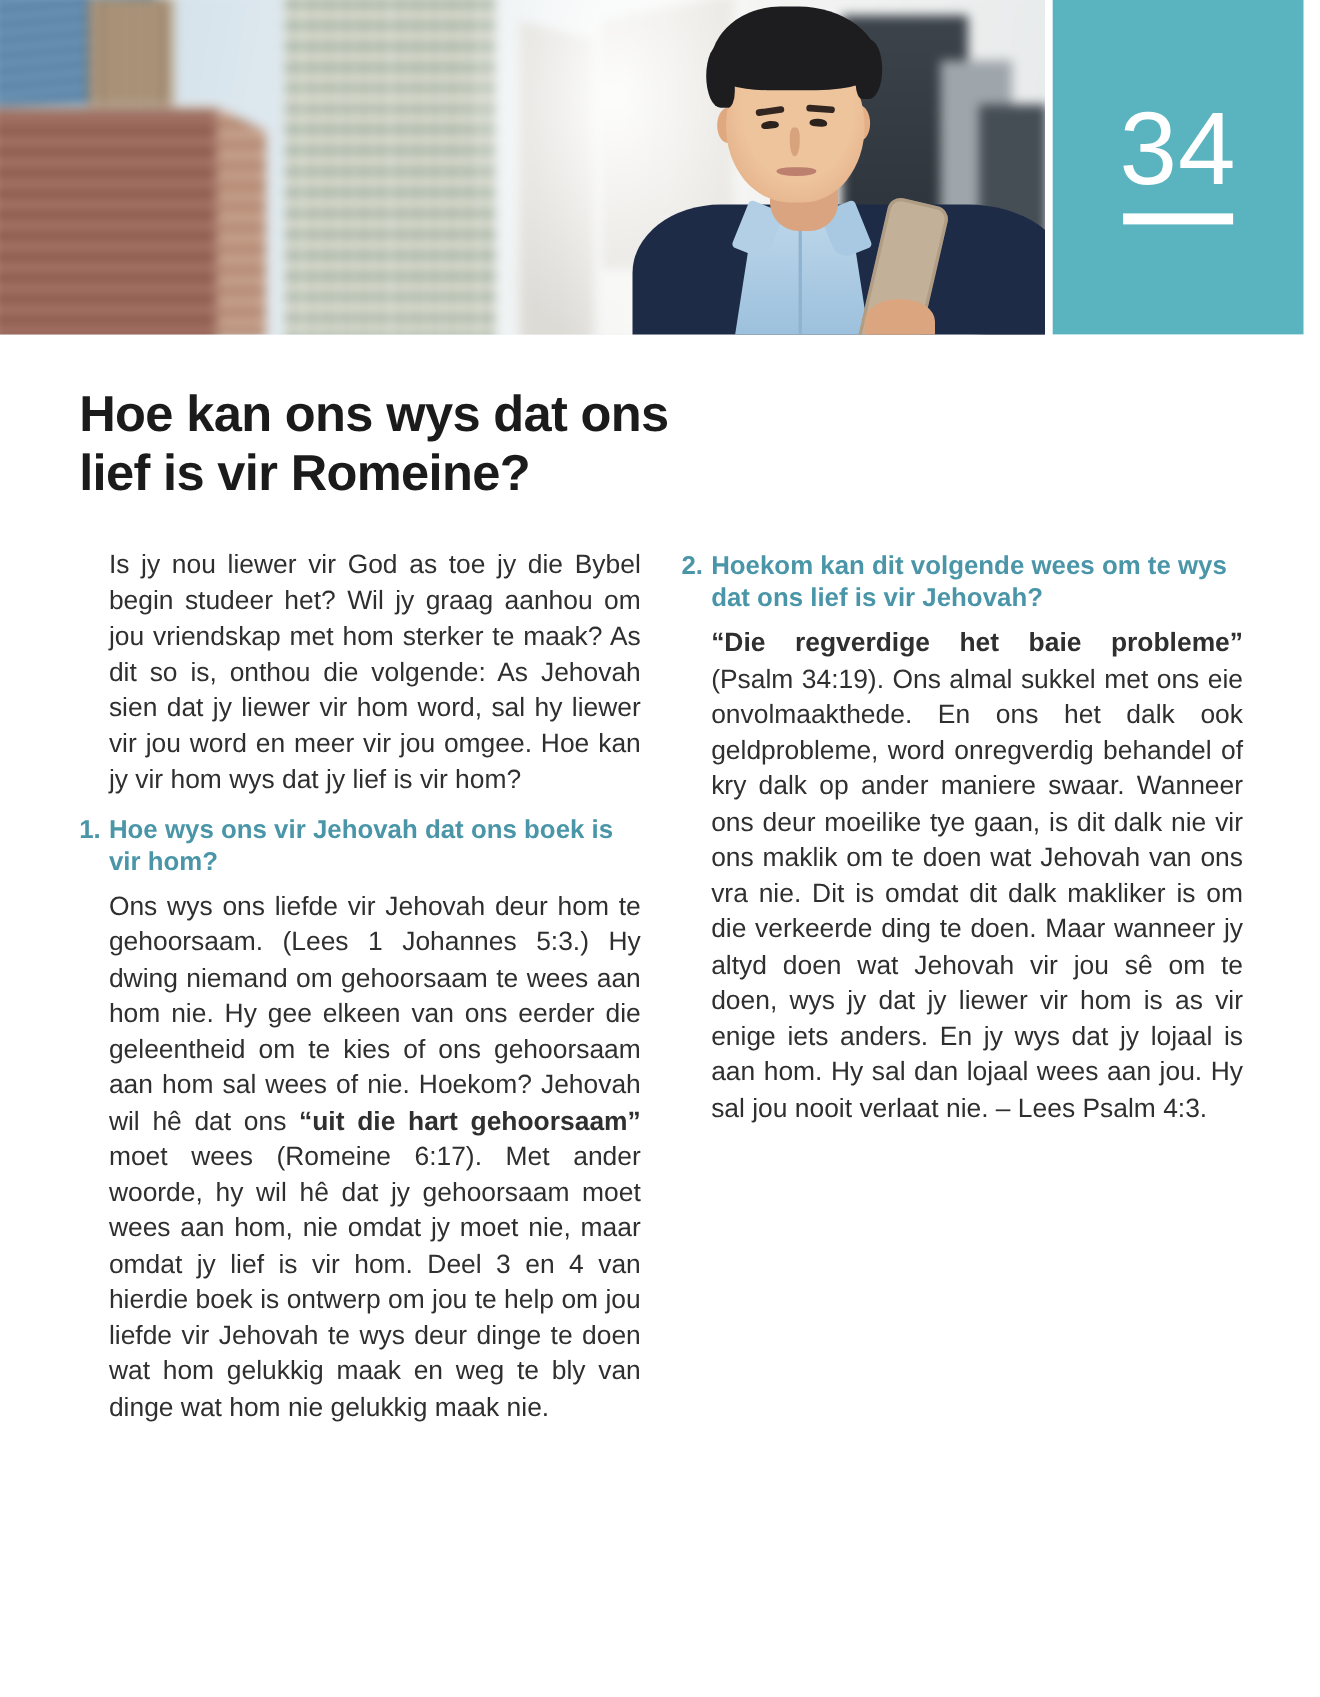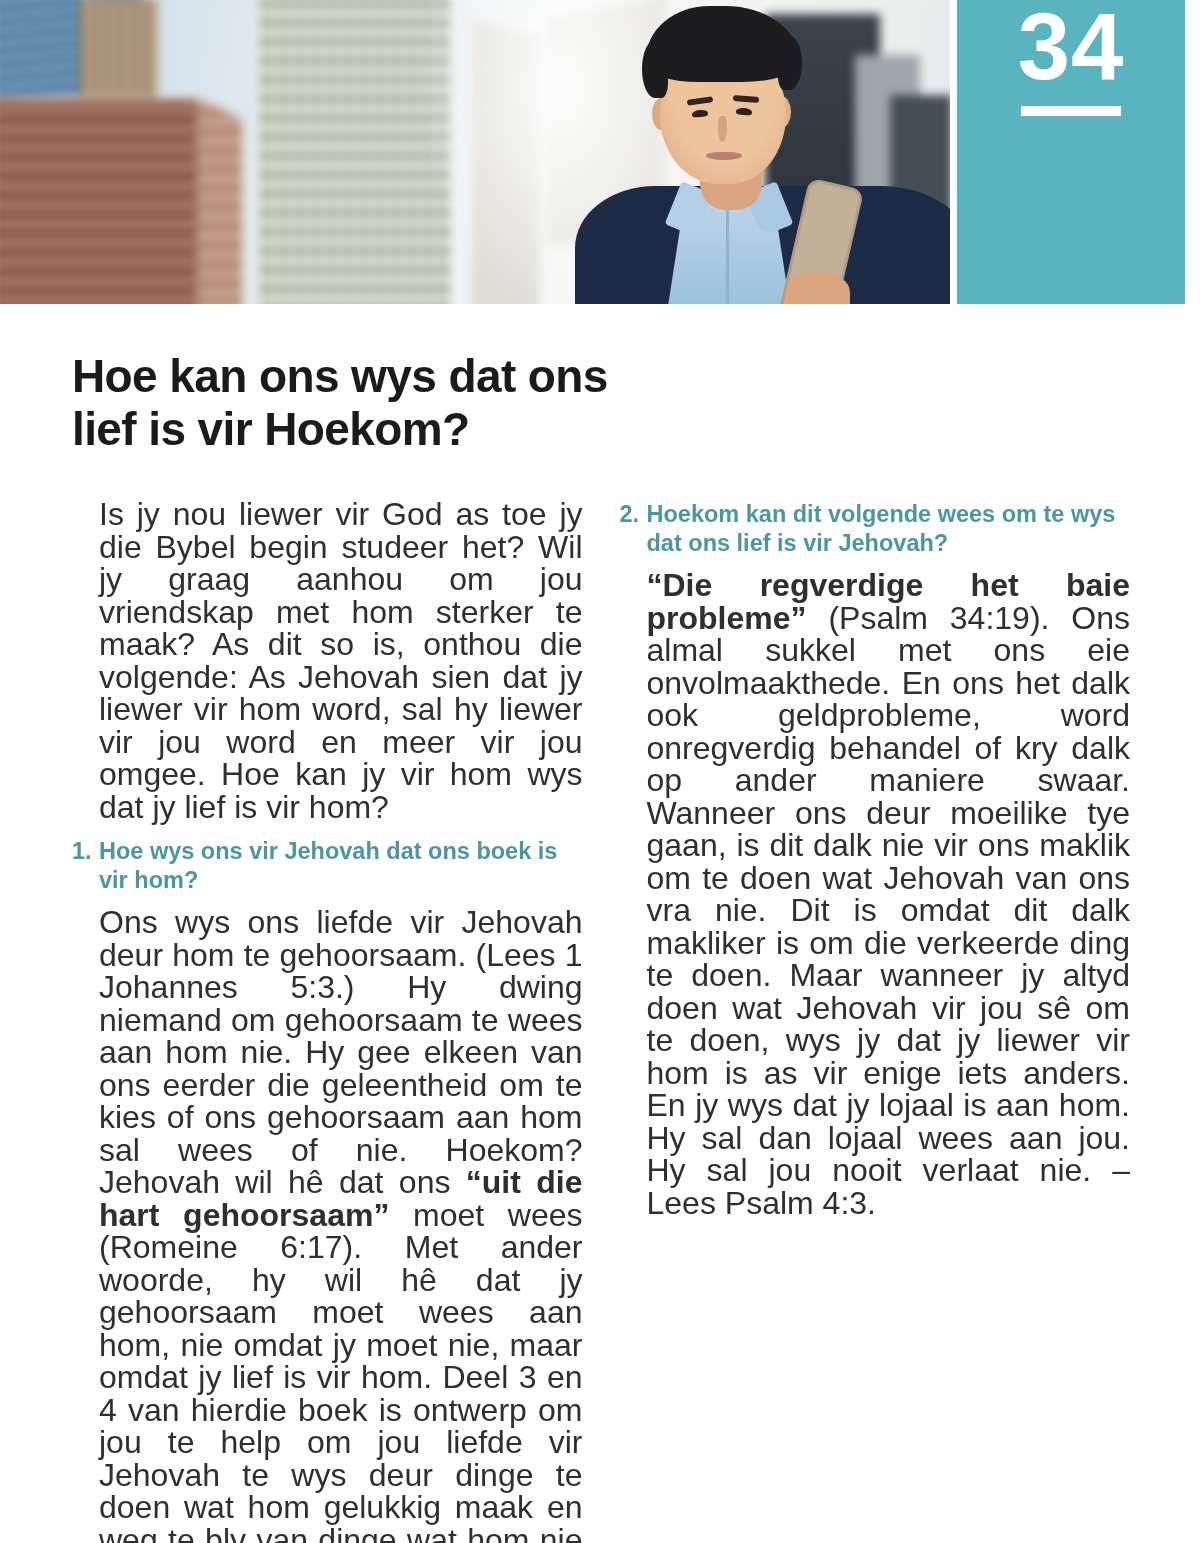--- a/index.html
+++ b/index.html
@@ -22,21 +22,22 @@
     overflow: hidden;
     background: #dfe8ec;
     flex: none;
   }
   .hero-gap { width:7px; height:304px; background:#fff; flex:none; }
   .chapter-box {
     width: 228px; height: 304px; flex: none;
     background: var(--accent, #5ab4c0);
   }
   .chapter-num {
-    font-size: 94px; line-height: 94px; font-weight: bold;
+    margin-top: 88px;
+    font-size: 94px; line-height: 94px; font-weight: normal;
     letter-spacing: 1px; color: #fff; text-align: center;
   }
   .chapter-underline { width:100px; height:10px; background:#fff; margin:12px auto 0; }
 
   
   .bg { position:absolute; inset:-8px; filter: blur(5px); }
   .bg div { position:absolute; }
   .sky { inset:0; background: linear-gradient(100deg,#c9dae6 0%,#e9f0f3 42%,#f7f7f5 62%,#e6e9ea 100%); }
   .b-blue  { left:0; top:0; width:150px; height:120px;
              background: repeating-linear-gradient(175deg,#49749c 0 7px,#7ba2bf 7px 14px); }
@@ -116,21 +117,21 @@
     letter-spacing: -0.6px;
     color: #1b1b1b;
     white-space: pre-line;
   }
 
   
   .columns { display:flex; margin: 42px 70px 0 72px; gap: 37px; }
   .col { flex:1 1 0; min-width:0; }
   .body {
     margin: 0 0 0 27px;
-    font-size: 32px; line-height: 32.5px;
+    font-size: 24px; line-height: 32.5px;
     text-align: justify;
     color: #2f2f2f;
   }
   .q-heading {
     display:flex;
     margin: 14px 0 11px 0;
     font-size: 23.5px; line-height: 29px; font-weight: bold;
     color: var(--heading, #4a96a8);
     text-align: left;
   }
@@ -180,21 +181,21 @@
       </div>
     </div>
     <div class="hero-gap"></div>
     <div class="chapter-box">
       <div class="chapter-num">34</div>
       <div class="chapter-underline"></div>
     </div>
   </header>
 
   <h1 class="title">Hoe kan ons wys dat ons
-lief is vir Hoekom?</h1>
+lief is vir Romeine?</h1>
 
   <main class="columns">
     <section class="col">
       <p class="body">Is jy nou liewer vir God as toe jy die Bybel begin studeer het? Wil jy graag aanhou om jou vriendskap met hom sterker te maak? As dit so is, onthou die volgende: As Jehovah sien dat jy liewer vir hom word, sal hy liewer vir jou word en meer vir jou omgee. Hoe kan jy vir hom wys dat jy lief is vir hom?</p>
       <h2 class="q-heading">
         <span class="q-num">1.</span>
         <span>Hoe wys ons vir Jehovah dat ons boek is vir hom?</span>
       </h2>
       <p class="body"><span>Ons wys ons liefde vir Jehovah deur hom te gehoorsaam. (Lees 1 Johannes 5:3.) Hy dwing niemand om gehoorsaam te wees aan hom nie. Hy gee elkeen van ons eerder die geleentheid om te kies of ons gehoorsaam aan hom sal wees of nie. Hoekom? Jehovah wil hê dat ons </span><b>“uit die hart gehoorsaam”</b><span> moet wees (Romeine 6:17). Met ander woorde, hy wil hê dat jy gehoorsaam moet wees aan hom, nie omdat jy moet nie, maar omdat jy lief is vir hom. Deel 3 en 4 van hierdie boek is ontwerp om jou te help om jou liefde vir Jehovah te wys deur dinge te doen wat hom gelukkig maak en weg te bly van dinge wat hom nie gelukkig maak nie.</span></p>
     </section>

